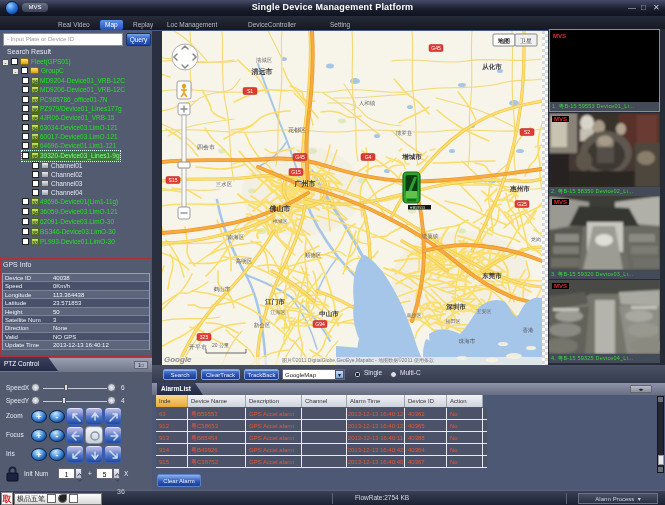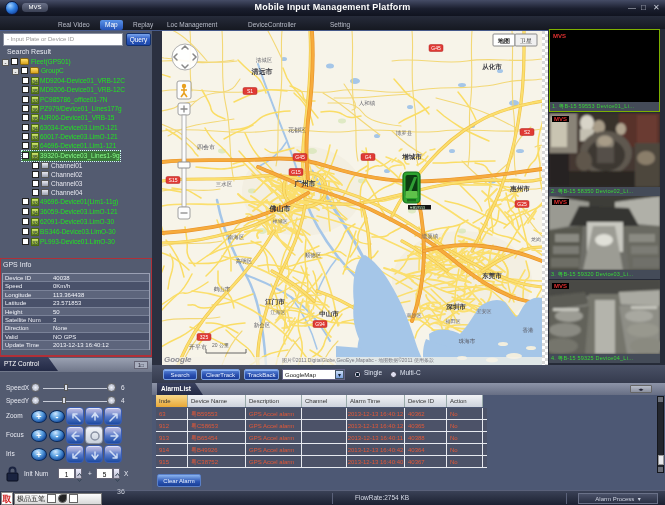--- a/index.html
+++ b/index.html
@@ -90,21 +90,21 @@
 #ime{left:1px;top:492px;width:114px;height:13px;}
 #imeicon{left:0;top:0;width:12px;height:13px;background:#fff;border:1px solid #888;color:#d02020;font-weight:bold;font-size:9px;text-align:center;line-height:12px;}
 #imebar{left:13px;top:1px;width:88px;height:12px;background:linear-gradient(#fdfdfd,#d8d8d8);border:1px solid #777;color:#222;font-size:7px;line-height:10px;padding-left:2px;}
 #ime36{left:116px;top:-4px;color:#c8ccd8;font-size:7px;}
 </style>
 </head>
 <body>
 <div id="titlebar" class="abs"></div>
 <div id="logo" class="abs"></div>
 <div id="mvsbadge" class="abs">MVS</div>
-<div id="title" class="abs">Mobile Input Management Platform</div>
+<div id="title" class="abs">Single Device Management Platform</div>
 <div class="abs winbtn" style="left:628px;">—</div>
 <div class="abs winbtn" style="left:641px;">□</div>
 <div class="abs winbtn" style="left:653px;">✕</div>
 <div id="menubar" class="abs">
 <div class="menuitem" style="left:58px;">Real Video</div>
 <div class="menuitem" id="tab-map" style="left:100px;">Map</div>
 <div class="menuitem" style="left:133px;">Replay</div>
 <div class="menuitem" style="left:167px;">Loc Management</div>
 <div class="menuitem" style="left:248px;">DeviceController</div>
 <div class="menuitem" style="left:330px;">Setting</div>

